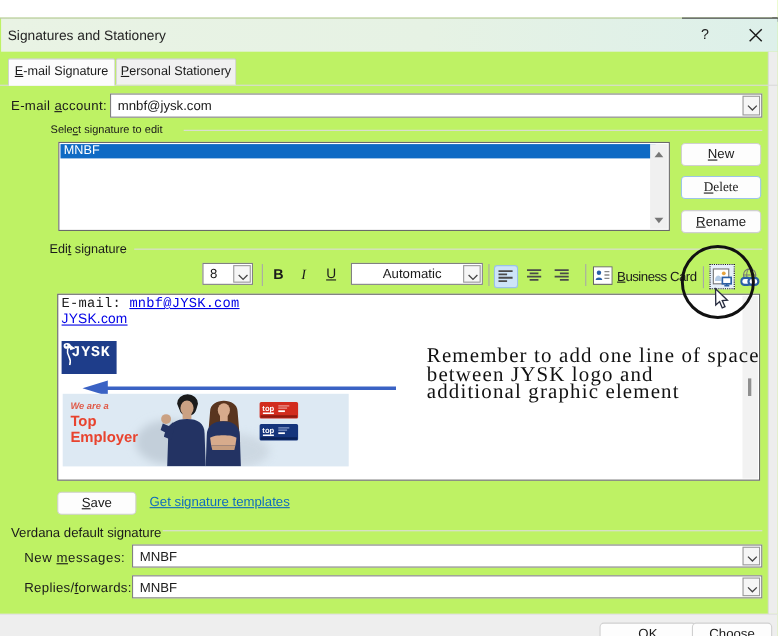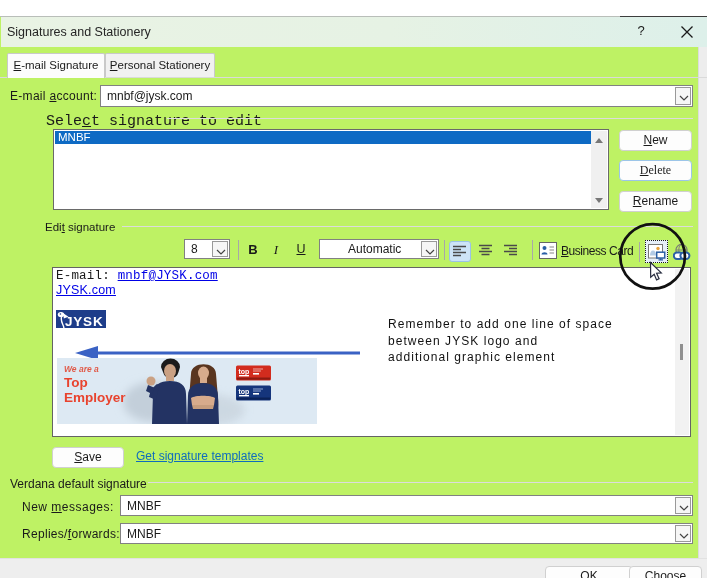--- a/index.html
+++ b/index.html
@@ -42,21 +42,21 @@
   .tsep{width:1px;height:20px;background:#a8a8a8;top:224px;}
 
   .editbox{left:52px;top:251px;width:639px;height:170px;background:#fff;border:1px solid #646464;box-sizing:border-box;}
   .ebsb{position:absolute;right:1px;top:1px;bottom:1px;width:14px;background:#f2f2f2;}
   .ebthumb{position:absolute;left:5px;top:75px;width:3px;height:16px;background:#8f8f8f;}
 
   .sig{font-size:12.5px;letter-spacing:0.2px;}
   .link{color:#0000e6;text-decoration:underline;}
   .weblink{color:#0f6cbd;text-decoration:underline;}
 
-  .ann{font-size:12px;line-height:16.5px;color:#111;letter-spacing:1.05px;}
+  .ann{font-size:19px;line-height:16.5px;color:#111;letter-spacing:1.05px;font-family:Liberation Serif, serif;}
 
   .banner{left:57px;top:342px;width:260px;height:66px;background:#dde9f3;overflow:hidden;}
 
   .footer{left:0;top:542px;width:707px;height:36px;background:#eeeeee;border-top:1px solid #e2e2e2;box-sizing:border-box;}
 </style>
 </head>
 <body>
 <div class="dlg">
   <div class="abs topline"></div>
   <div class="abs topdark"></div>
@@ -76,21 +76,21 @@
   <div class="abs lbl" style="left:10px;top:73px;letter-spacing:0.3px;">E-mail <u>a</u>ccount:</div>
   <div class="abs combo" style="left:100px;top:69px;width:593px;height:22px;">
     <div class="txt">mnbf@jysk.com</div>
     <div class="drop">
         <svg width="10" height="8">
           <path d="M1 2 L5 6 L9 2" stroke="#444" stroke-width="1.2" fill="none"></path>
         </svg>
       </div>
   </div>
 
-  <div class="abs lbl" style="left:46px;top:97px;font-size:15px;font-family:Liberation Mono, monospace;">Sele<u>c</u>t signature to edit</div>
+  <div class="abs lbl" style="left:46px;top:97px;font-size:10px;">Sele<u>c</u>t signature to edit</div>
   <div class="abs gline" style="left:167px;top:102px;width:526px;"></div>
   <div class="abs lb">
     <div class="sel">MNBF</div>
     <div class="lbsb">
       <svg width="16" height="79" style="position:absolute;top:0;left:0;">
         <path d="M4 12 L8 7 L12 12 Z" fill="#777"></path>
         <path d="M4 67 L8 72 L12 67 Z" fill="#777"></path>
       </svg>
     </div>
   </div>
@@ -176,21 +176,21 @@
   </svg>
 
   <div class="abs editbox">
     <div class="ebsb">
         <div class="ebthumb"></div>
       </div>
   </div>
   <div class="abs sig" style="left:56px;top:253px;font-family:Liberation Mono, monospace;">E-mail: <span class="link">mnbf@JYSK.com</span></div>
   <div class="abs sig" style="left:56px;top:267px;text-align:right;"><span class="link">JYSK.com</span></div>
 
-  <div class="abs" style="left:56px;top:294px;width:50px;height:18px;background:#1e3d8a;">
+  <div class="abs" style="left:56px;top:294px;width:50px;height:30px;background:#1e3d8a;font-family:Liberation Mono, monospace;">
     <svg width="50" height="22" style="position:absolute;left:0;top:0;">
       <ellipse cx="5" cy="4.5" rx="3.2" ry="2.6" fill="#fff"></ellipse>
       <circle cx="4.4" cy="4" r="0.8" fill="#1e3d8a"></circle>
       <path d="M7.3 3.2 L12.5 6.8 L7.8 8.4 Z" fill="#fff"></path>
       <path d="M5.5 6.8 C4.8 10 5.5 12 6.8 14.5 C8 16.8 8.2 19.5 7.4 22" stroke="#fff" stroke-width="1.4" fill="none"></path>
     </svg>
     <div style="position:absolute;left:9px;top:4px;color:#fff;font-weight:bold;font-size:13.5px;letter-spacing:0.8px;">JYSK</div>
   </div>
 
   <svg class="abs" style="left:70px;top:326px;" width="300" height="22">

